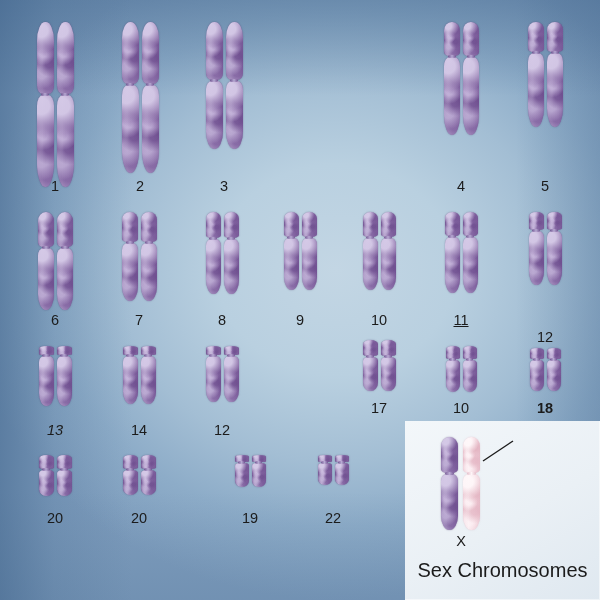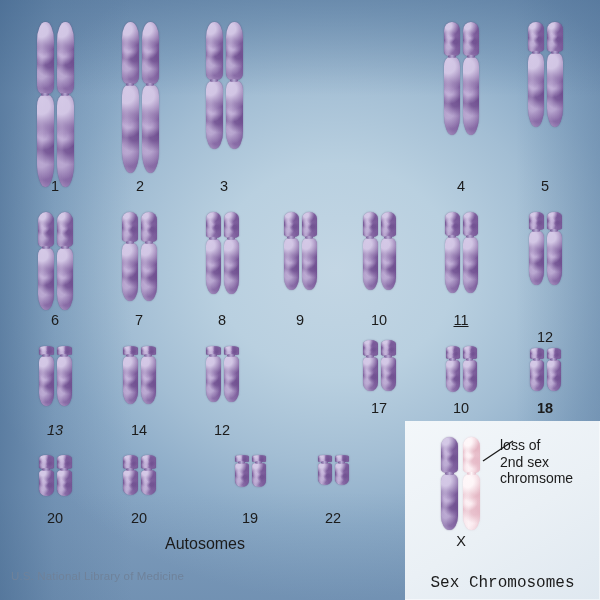--- a/index.html
+++ b/index.html
@@ -135,25 +135,24 @@
     width: 195px;
     height: 179px;
     background: #edf2f6;
     background-image: linear-gradient(150deg, #f3f7fa 0%, #eaf0f5 55%, #dfe8f0 100%);
     box-shadow: -1px -1px 0 rgba(255,255,255,.5) inset;
   }
   #inset .inset-title {
     position: absolute;
     left: 0;
     right: 0;
-    top: 153px;
+    top: 138px;
     text-align: center;
-    font-size: 16px;
+    font-size: 20px;
     color: #1b1b1b;
-    font-family: Liberation Mono, monospace;
   }
   #inset .x-label {
     position: absolute;
     left: 40px;
     top: 112px;
     width: 32px;
     text-align: center;
     font-size: 14.5px;
     color: #1b1b1b;
   }
@@ -506,42 +505,37 @@
           <div class="chr">
             <div class="arm top" style="width: 14px; height: 7px;"></div>
             <div class="centro"></div>
             <div class="arm bot" style="width: 14px; height: 22px;"></div>
           </div>
         </div>
       </div>
       <div class="grp-label" style="position: absolute; left: 311px; top: 508px; width: 44px;">22</div>
     </div>
 
-  <div class="section-label" style="left:105px; top:535px; width:200px;">Autosomes</div>
-
-  <div class="watermark">U.S. National Library of Medicine</div>
+
 
   <div id="inset">
     <div id="inset-chr" style="position:absolute; left:36px; top:16px; display:flex; gap:5px; align-items:flex-start;">
         <div class="chr">
           <div class="arm top" style="width: 17px; height: 36px;"></div>
           <div class="centro"></div>
           <div class="arm bot" style="width: 17px; height: 56px;"></div>
         </div>
         <div class="chr ghost">
           <div class="arm top" style="width: 17px; height: 36px;"></div>
           <div class="centro"></div>
           <div class="arm bot" style="width: 17px; height: 56px;"></div>
         </div>
       </div>
 
     <svg id="leader" width="40" height="26">
       <path d="M 38 2 L 8 22" stroke="#1b1b1b" stroke-width="1.3" fill="none"></path>
     </svg>
 
-    <div class="callout">loss of
-2nd sex
-chromsome</div>
     <div class="x-label">X</div>
     <div class="inset-title">Sex Chromosomes</div>
   </div>
 
 </div>
 
 </body></html>

